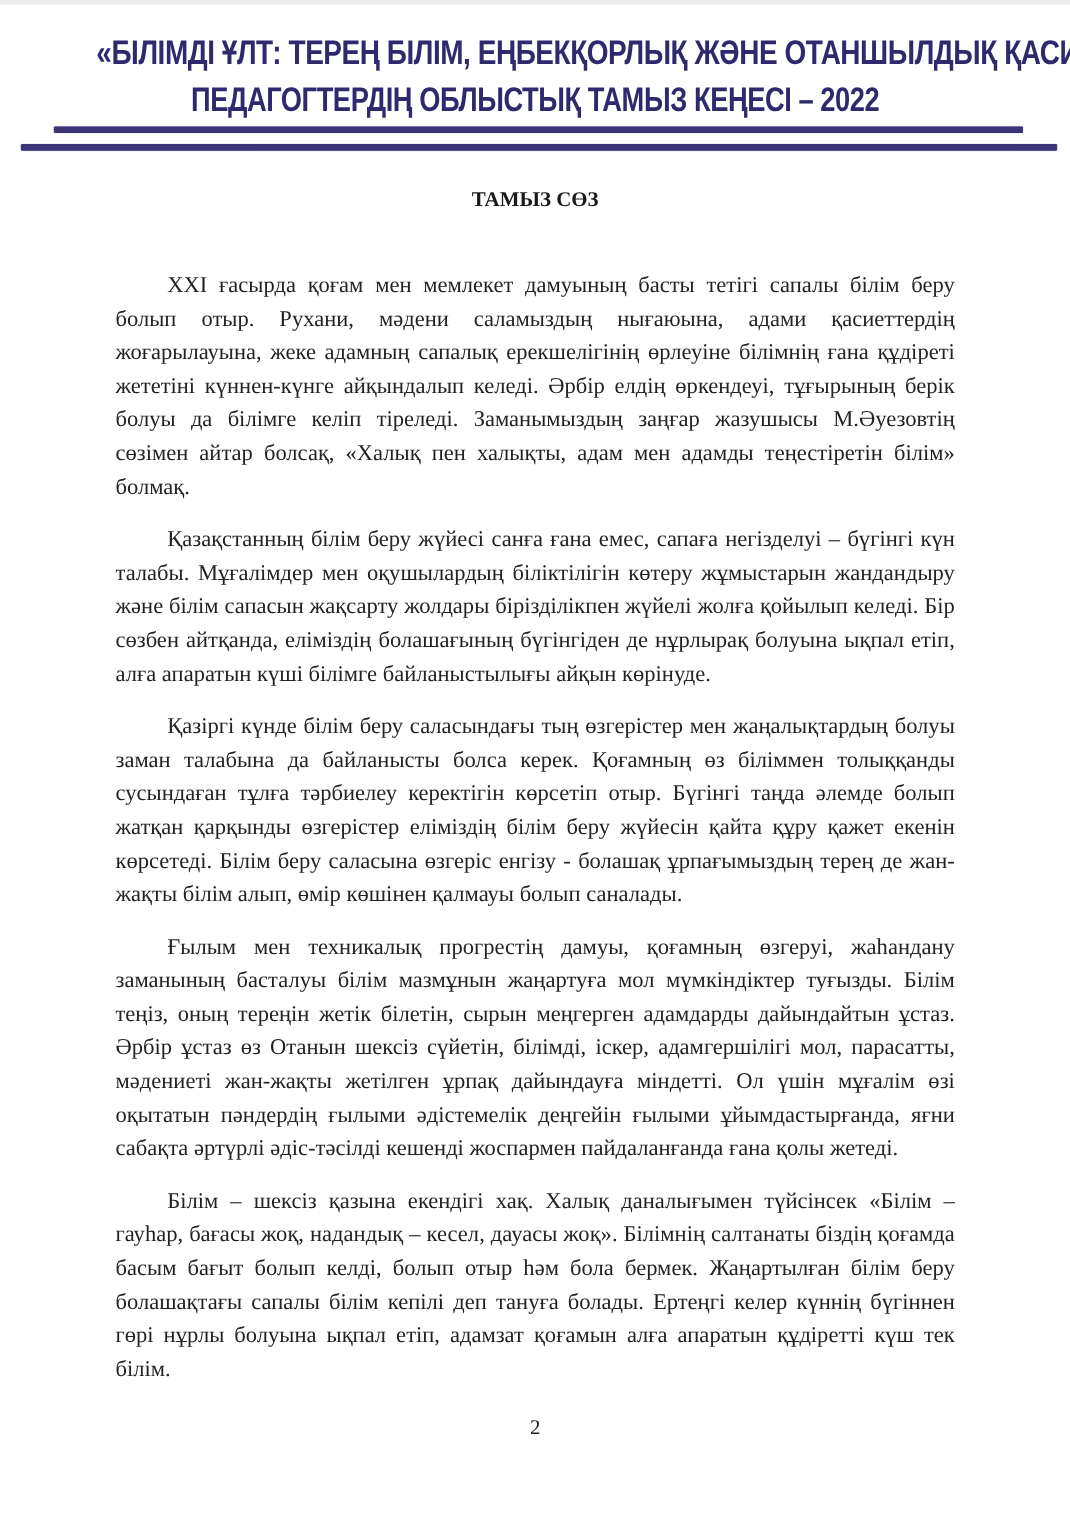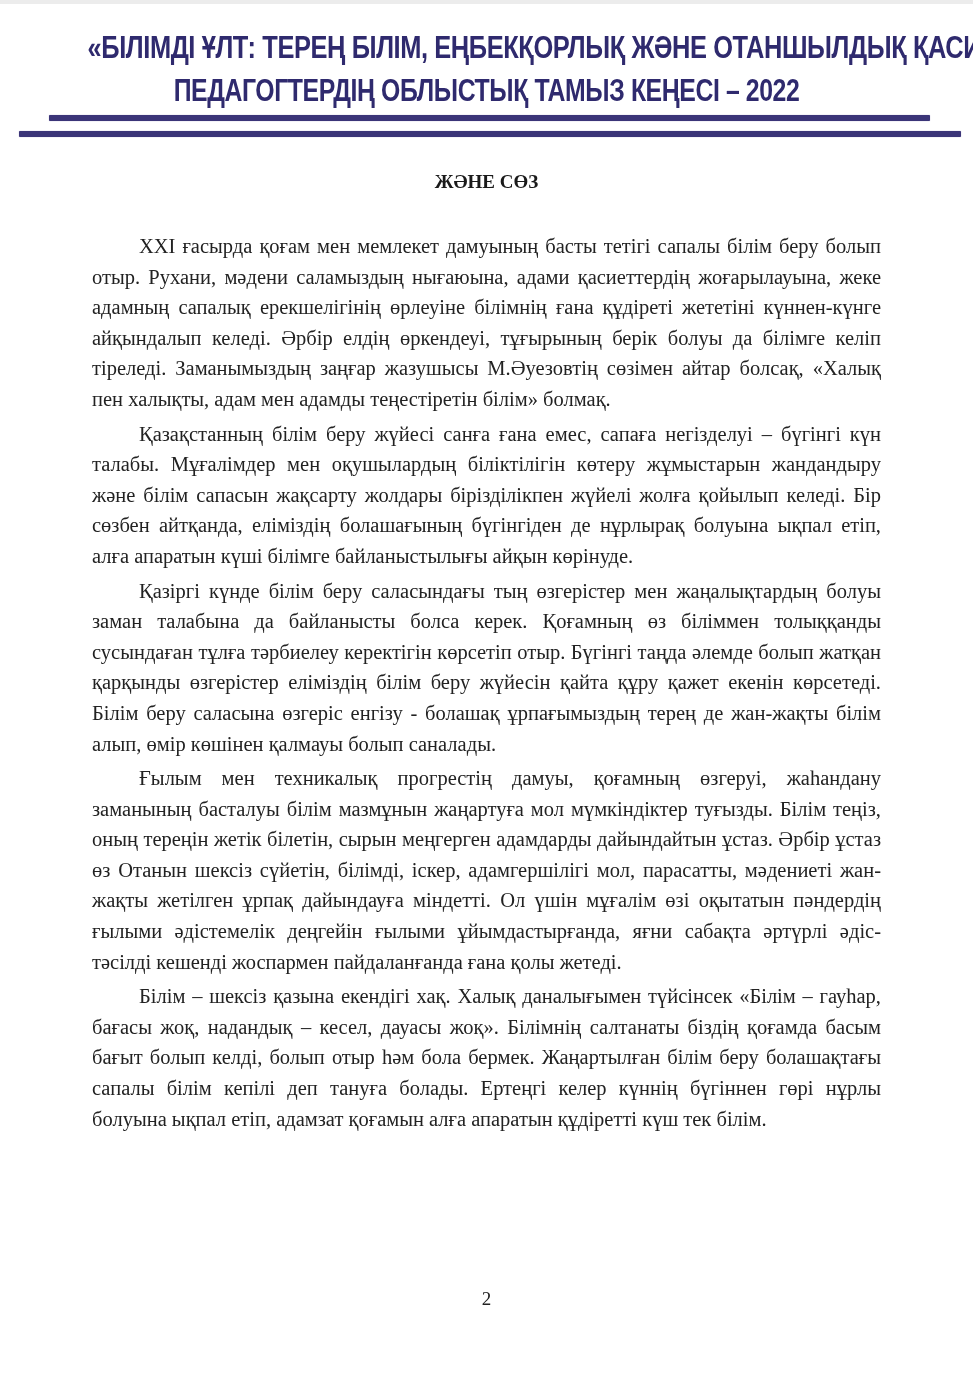--- a/index.html
+++ b/index.html
@@ -25,40 +25,40 @@
     font-family: "Liberation Serif", serif; font-weight: bold; font-size: 19px; color: #1a1a1a;
   }
   .body-text {
     position: absolute; left: 88px; top: 227px; width: 797px;
     font-family: "Liberation Serif", serif;
     font-size: 20.5px;
     line-height: 30.6px;
     color: #222222;
     text-align: justify;
   }
-  .body-text p { margin: 4px; text-indent: 47px; }
+  .body-text p { margin: 17px; text-indent: 47px; }
   .page-number {
     position: absolute; left: 0; top: 1288px; width: 973px; text-align: center;
     font-family: "Liberation Serif", serif; font-size: 19px; color: #222;
   }
 </style>
 </head>
 <body>
 
 <div class="topedge"></div>
 
 <div class="header">
   <div class="header-line hl1">«БІЛІМДІ ҰЛТ: ТЕРЕҢ БІЛІМ, ЕҢБЕКҚОРЛЫҚ ЖӘНЕ ОТАНШЫЛДЫҚ ҚАСИЕТ»</div>
   <div class="header-line hl2">ПЕДАГОГТЕРДІҢ ОБЛЫСТЫҚ ТАМЫЗ КЕҢЕСІ – 2022</div>
 </div>
 
 <div class="rule rule1"></div>
 <div class="rule rule2"></div>
 
-<div class="doc-title">ЖӘНЕ СӨЗ</div>
+<div class="doc-title">ТАМЫЗ СӨЗ</div>
 
 <div class="body-text">
   <p>XXI ғасырда қоғам мен мемлекет дамуының басты тетігі сапалы білім беру болып отыр. Рухани, мәдени саламыздың нығаюына, адами қасиеттердің жоғарылауына, жеке адамның сапалық ерекшелігінің өрлеуіне білімнің ғана құдіреті жететіні күннен-күнге айқындалып келеді. Әрбір елдің өркендеуі, тұғырының берік болуы да білімге келіп тіреледі. Заманымыздың заңғар жазушысы М.Әуезовтің сөзімен айтар болсақ, «Халық пен халықты, адам мен адамды теңестіретін білім» болмақ.</p>
   <p>Қазақстанның білім беру жүйесі санға ғана емес, сапаға негізделуі – бүгінгі күн талабы.  Мұғалімдер мен оқушылардың біліктілігін  көтеру жұмыстарын жандандыру және білім сапасын жақсарту жолдары бірізділікпен жүйелі жолға қойылып келеді. Бір сөзбен айтқанда, еліміздің болашағының бүгінгіден де нұрлырақ болуына ықпал етіп, алға апаратын күші білімге байланыстылығы айқын көрінуде.</p>
   <p>Қазіргі күнде білім беру саласындағы тың өзгерістер мен жаңалықтардың болуы заман талабына да байланысты болса керек. Қоғамның  өз біліммен толыққанды сусындаған тұлға тәрбиелеу керектігін көрсетіп отыр. Бүгінгі таңда әлемде болып жатқан қарқынды өзгерістер еліміздің білім беру жүйесін қайта құру қажет екенін көрсетеді. Білім беру саласына өзгеріс енгізу - болашақ ұрпағымыздың  терең де жан-жақты білім алып, өмір көшінен қалмауы болып саналады.</p>
   <p>Ғылым мен техникалық прогрестің дамуы, қоғамның өзгеруі, жаһандану заманының басталуы білім мазмұнын жаңартуға мол мүмкіндіктер туғызды. Білім теңіз, оның тереңін жетік білетін, сырын меңгерген адамдарды дайындайтын ұстаз. Әрбір ұстаз өз Отанын шексіз сүйетін, білімді, іскер, адамгершілігі мол, парасатты, мәдениеті жан-жақты жетілген ұрпақ дайындауға міндетті. Ол үшін мұғалім өзі оқытатын пәндердің ғылыми әдістемелік деңгейін ғылыми ұйымдастырғанда, яғни сабақта әртүрлі әдіс-тәсілді кешенді жоспармен пайдаланғанда ғана қолы жетеді.</p>
   <p>Білім – шексіз қазына екендігі хақ. Халық даналығымен түйсінсек «Білім – гауһар, бағасы жоқ, надандық – кесел, дауасы жоқ». Білімнің салтанаты біздің қоғамда басым бағыт болып келді, болып отыр һәм бола бермек. Жаңартылған білім беру болашақтағы сапалы білім кепілі деп тануға болады. Ертеңгі келер күннің бүгіннен гөрі нұрлы болуына ықпал етіп, адамзат қоғамын алға апаратын құдіретті күш тек білім.</p>
 </div>
 
 <div class="page-number">2</div>

